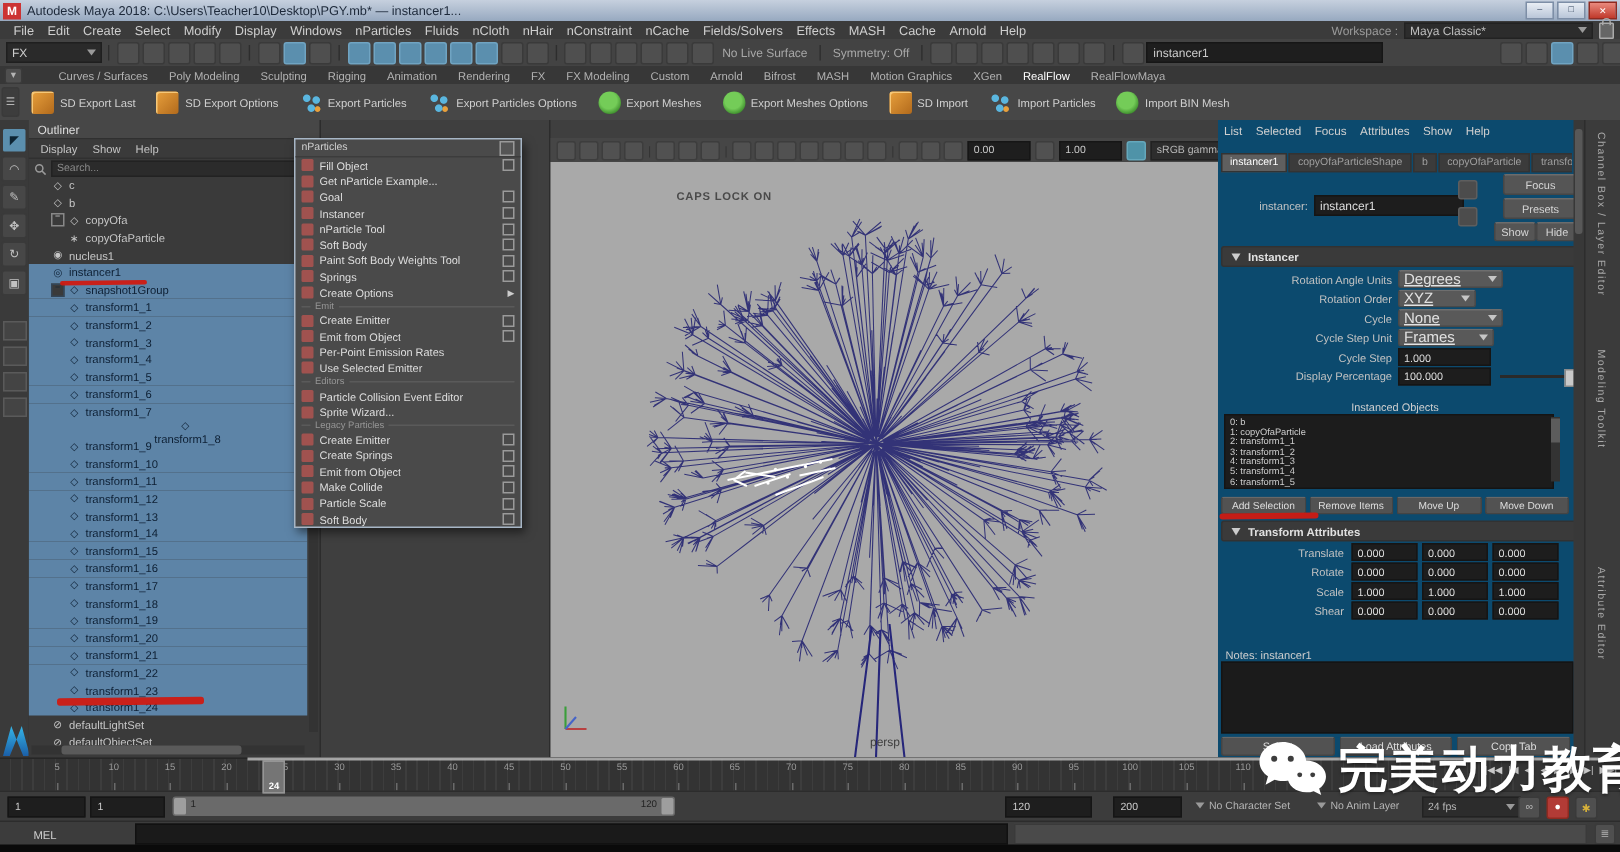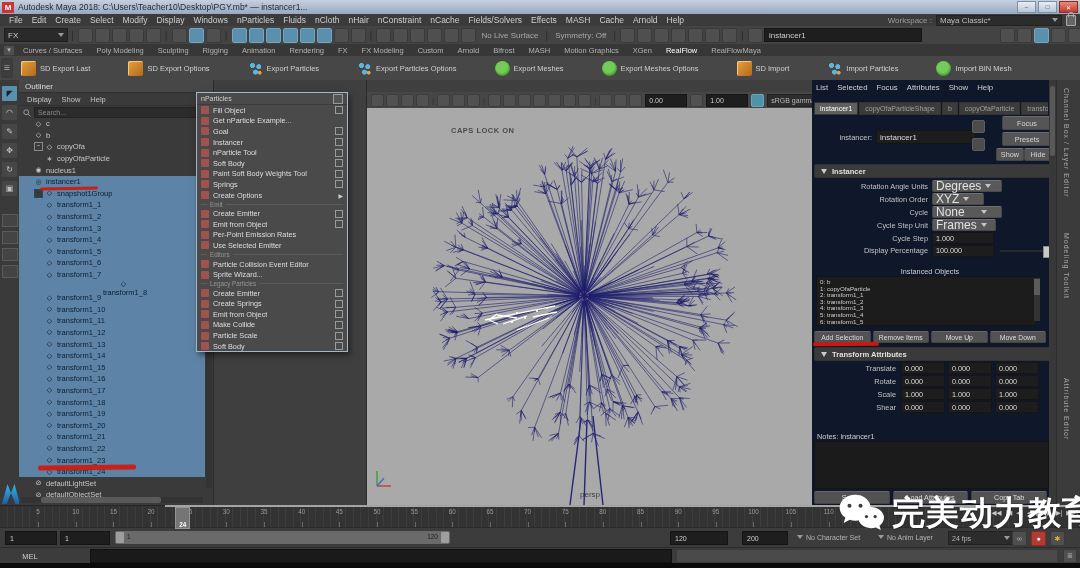--- a/index.html
+++ b/index.html
@@ -87,36 +87,36 @@
   #vptoolbar{position:absolute;left:0;top:12px;width:446px;height:16px;display:flex;align-items:center;padding-left:3px;background:#464646;border-bottom:1px solid #333;}
   .vpi{width:11px;height:11px;background:#515151;border:1px solid #3d3d3d;border-radius:2px;margin:0 1px;flex:none;display:inline-flex;align-items:center;justify-content:center;font-size:6px;color:#b5b5b5;}
   .vpi.hl{background:#4f93a8;border-color:#65a8bc;}
   .vpf{width:34px;height:11px;background:#1e1e1e;border:1px solid #161616;color:#ccc;display:inline-flex;align-items:center;padding:0 3px;margin:0 2px;font-size:7px;flex:none;}
   .vpdd{width:116px;height:11px;background:#2d2d2d;border:1px solid #222;color:#b8b8b8;display:inline-flex;align-items:center;justify-content:space-between;padding:0 3px;margin-left:2px;font-size:7px;flex:none;}
   .vsep{color:#333;margin:0 2px;}
   #vpcanvas{position:absolute;left:0;top:28px;width:446px;height:397px;background:#a9a9a9;overflow:hidden;}
   #hud-caps{position:absolute;left:84px;top:18px;color:#4a4a4a;font-weight:bold;font-size:7.5px;letter-spacing:.5px;}
   #camera-label{position:absolute;left:0;right:0;bottom:6px;text-align:center;color:#3f3f3f;font-size:8px;}
   
-  #ae{left:812px;top:0;width:244px;height:425px;background:#0f172a;overflow:hidden;}
+  #ae{left:812px;top:0;width:244px;height:425px;background:#0c4a6e;overflow:hidden;}
   #ae-menus{position:absolute;left:4px;top:3px;display:flex;gap:9px;color:#cfcfcf;font-size:7.8px;}
   #ae-tabs{position:absolute;left:2px;top:22px;width:234px;height:13px;display:flex;gap:1px;overflow:hidden;}
   .aetab{background:#3b3b3b;color:#9f9f9f;font-size:7px;padding:0 5px;display:flex;align-items:center;white-space:nowrap;border:1px solid #333;}
   .aetab.active{background:#5f5f5f;color:#fff;}
   .aebtn{position:absolute;background:#555;border:1px solid #464646;border-top-color:#6c6c6c;border-radius:2px;color:#d5d5d5;font-size:7.3px;display:flex;align-items:center;justify-content:center;}
   #ae .namerow{position:absolute;left:0;top:50px;width:190px;display:flex;align-items:center;}
   #ae .namelab{width:60px;text-align:right;margin-right:4px;color:#c2c2c2;font-size:7.5px;}
   #ae .namefield{width:92px;height:12px;background:#1d1d1d;border:1px solid #151515;color:#ddd;display:flex;align-items:center;padding:0 3px;}
   .histbox{position:absolute;width:11px;height:11px;border:1px solid #5e5e5e;background:#4c4c4c;border-radius:2px;}
   .aesec{position:absolute;left:2px;width:232px;height:12px;background:#3a3a3a;border:1px solid #323232;border-radius:2px;display:flex;align-items:center;gap:5px;padding-left:6px;color:#e0e0e0;font-size:7.6px;font-weight:bold;}
   .sectri{width:0;height:0;border-left:3.5px solid transparent;border-right:3.5px solid transparent;border-top:5px solid #ccc;}
   #ae-instancer-rows{position:absolute;left:0;top:100px;width:236px;}
   .aerow{height:12.9px;display:flex;align-items:center;}
   .aelab{width:116px;text-align:right;margin-right:4px;color:#c2c2c2;font-size:7.4px;white-space:nowrap;}
-  .aedd{height:10px;background:#595959;border:1px solid #494949;border-top-color:#6e6e6e;border-radius:2px;color:#e2e2e2;display:inline-flex;align-items:center;padding:0 3px;font-size:12px;}
+  .aedd{height:10px;background:#595959;border:1px solid #494949;border-top-color:#6e6e6e;border-radius:2px;color:#e2e2e2;display:inline-flex;align-items:center;justify-content:space-between;padding:0 3px;font-size:10px;text-decoration:underline;}
   .dd-arr2{width:0;height:0;border-left:3px solid transparent;border-right:3px solid transparent;border-top:4px solid #c5c5c5;margin-left:4px;}
   .aefield{height:10px;background:#1d1d1d;border:1px solid #151515;color:#ddd;display:inline-flex;align-items:center;padding:0 3px;font-size:7.2px;}
   .aeslider{position:relative;width:48px;height:2px;background:#2a2a2a;margin-left:6px;}
   .aeknob{position:absolute;right:-2px;top:-4px;width:5px;height:10px;background:#c9c9c9;border:1px solid #8a8a8a;}
   #instobj-label{position:absolute;left:0;top:187px;width:236px;text-align:center;color:#cfcfcf;font-size:7.3px;}
   #instobj-list{position:absolute;left:4px;top:196px;width:218px;height:47px;background:#1c1c1c;border:1px solid #141414;overflow:hidden;padding-top:1px;}
   .iorow{height:6.6px;color:#cfcfcf;font-size:6.2px;padding-left:3px;white-space:nowrap;}
   #instobj-scroll{position:absolute;right:16px;top:198px;width:6px;height:43px;background:#333;}
   #instobj-scroll .thumb{position:absolute;top:1px;left:0;width:6px;height:16px;background:#5c5c5c;}
   #instobj-buttons{position:absolute;left:2px;top:251px;width:232px;height:12px;display:flex;gap:2px;}
@@ -266,21 +266,21 @@
         <span class="sq"></span>
         <span class="sq"></span>
         <span class="sq hl"></span>
         <span class="sq"></span>
         <span class="sq"></span>
       </span>
   </div>
 
   <div id="shelftabs" class="abs">
     <span class="sq" style="width:10px;height:9px;margin-left:3px;">▾</span>
-    <span style="display:flex;align-items:center;">
+    <span style="display:flex;align-items:center;margin-left:16px;">
         <span class="stab">Curves / Surfaces</span>
         <span class="stab">Poly Modeling</span>
         <span class="stab">Sculpting</span>
         <span class="stab">Rigging</span>
         <span class="stab">Animation</span>
         <span class="stab">Rendering</span>
         <span class="stab">FX</span>
         <span class="stab">FX Modeling</span>
         <span class="stab">Custom</span>
         <span class="stab">Arnold</span>
@@ -288,21 +288,21 @@
         <span class="stab">MASH</span>
         <span class="stab">Motion Graphics</span>
         <span class="stab">XGen</span>
         <span class="stab active">RealFlow</span>
         <span class="stab">RealFlowMaya</span>
       </span>
   </div>
 
   <div id="shelf" class="abs">
     <span class="sq" style="width:10px;height:18px;background:#3d3d3d;">☰</span>
-    <span style="display:flex;gap:24px;">
+    <span style="display:flex;">
         <span class="shelf-btn">
           <span class="sicon box"></span>
           <span class="slabel">SD Export Last</span>
         </span>
         <span class="shelf-btn">
           <span class="sicon box"></span>
           <span class="slabel">SD Export Options</span>
         </span>
         <span class="shelf-btn">
           <span class="sicon particles"></span>

